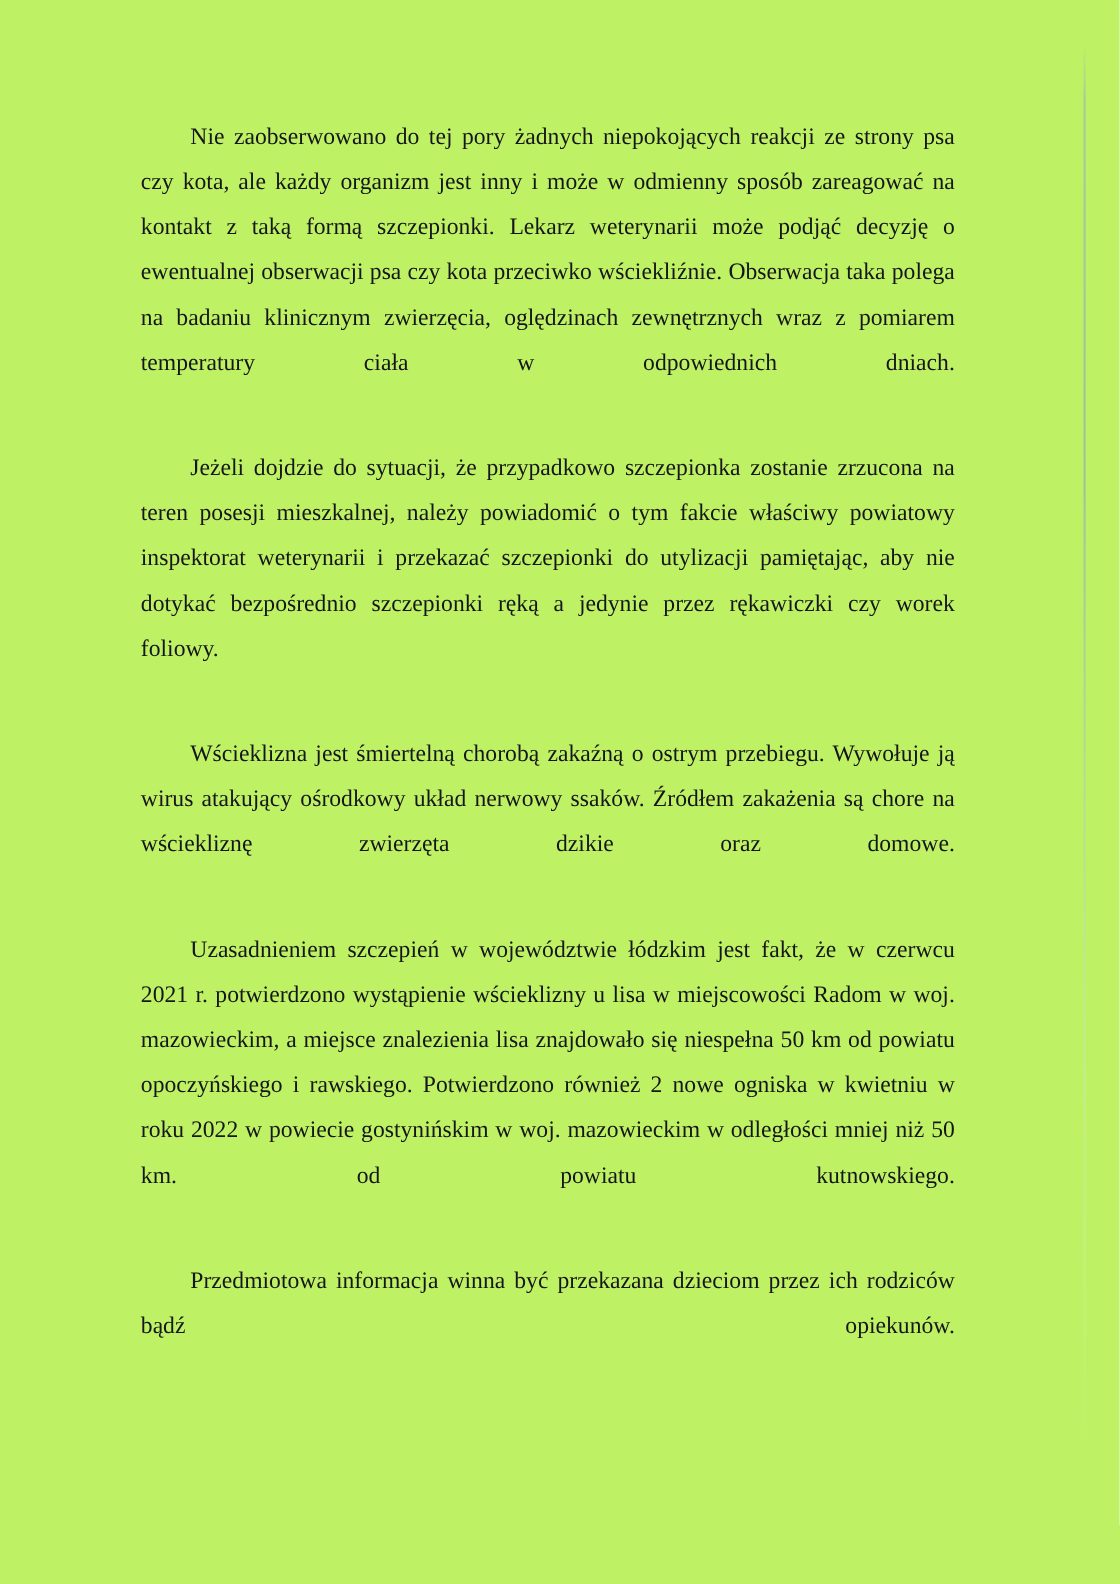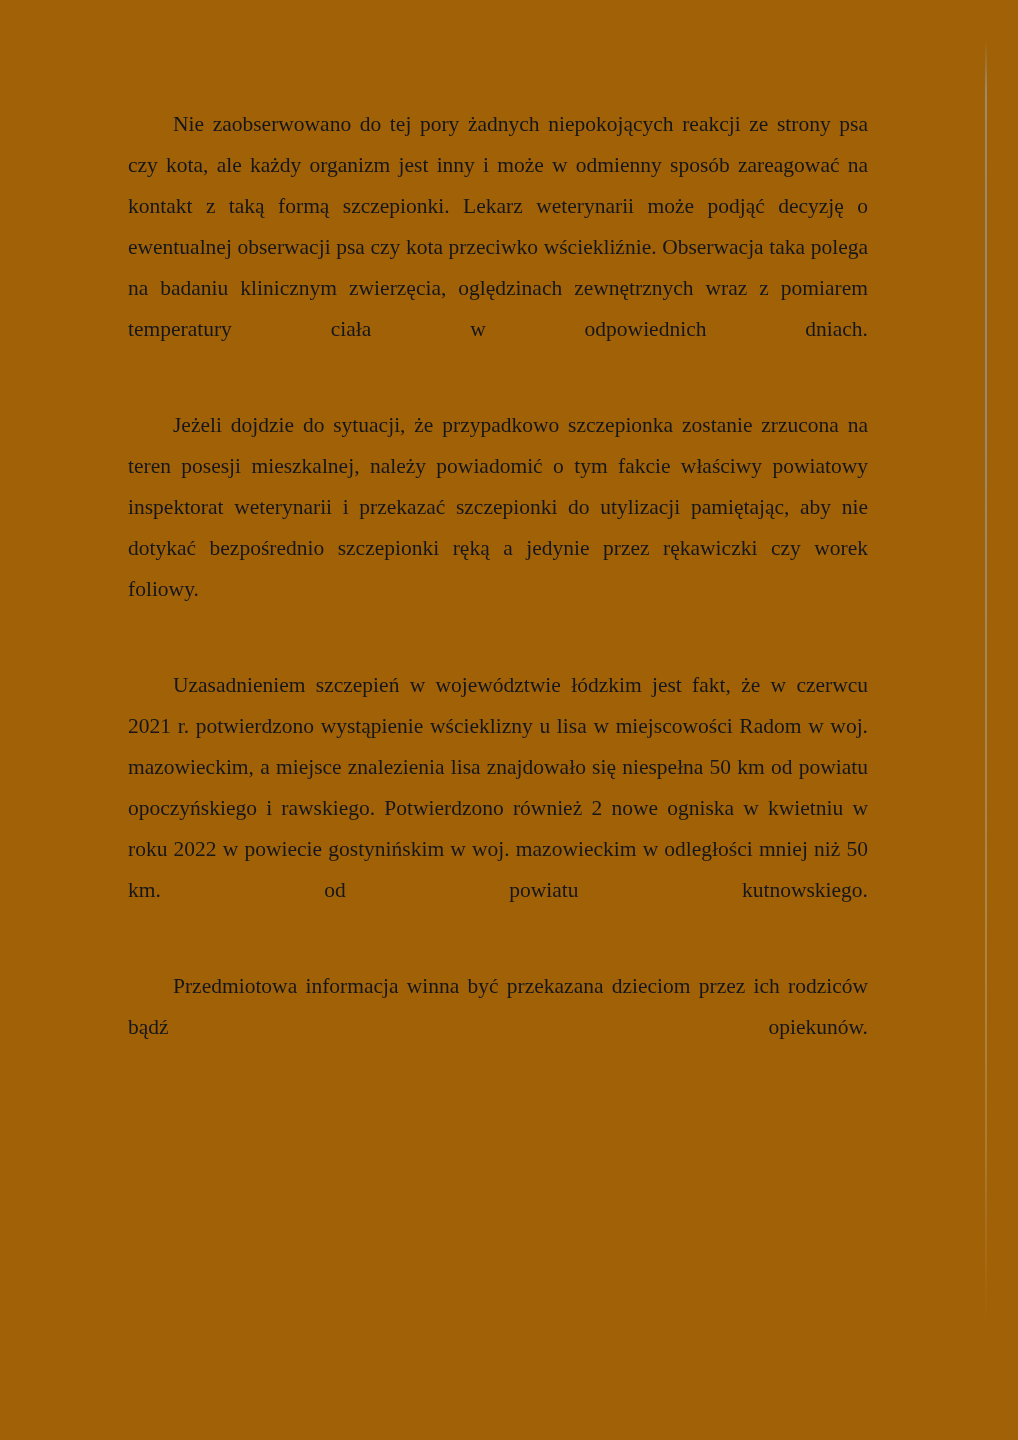--- a/index.html
+++ b/index.html
@@ -7,21 +7,21 @@
     margin: 0;
     padding: 0;
     background: #ffffff;
   }
 
   .page {
     position: relative;
     width: 1018px;
     height: 1440px;
     margin: 0 auto;
-    background: #a16207;
+    background: #bef264;
     overflow: hidden;
     font-family: "Liberation Serif", "DejaVu Serif", serif;
   }
 
   
   .scan-line {
     position: absolute;
     top: 40px;
     left: 985px;
     width: 2px;
@@ -71,17 +71,18 @@
 </head>
 <body>
 
 <div class="page">
 
   <div class="scan-line"></div>
 
   <div class="body-text">
     <p class="para">Nie zaobserwowano do tej pory żadnych niepokojących reakcji ze strony psa czy kota, ale każdy organizm jest inny i może w odmienny sposób zareagować na kontakt z taką formą szczepionki. Lekarz weterynarii może podjąć decyzję o ewentualnej obserwacji psa czy kota przeciwko wściekliźnie. Obserwacja taka polega na badaniu klinicznym zwierzęcia, oględzinach zewnętrznych wraz z pomiarem temperatury ciała w odpowiednich dniach.</p>
     <p class="para">Jeżeli dojdzie do sytuacji, że przypadkowo szczepionka zostanie zrzucona na teren posesji mieszkalnej, należy powiadomić o tym fakcie właściwy powiatowy inspektorat weterynarii i przekazać szczepionki do utylizacji pamiętając, aby nie dotykać bezpośrednio szczepionki ręką a jedynie przez rękawiczki czy worek foliowy.</p>
+    <p class="para">Wścieklizna jest śmiertelną chorobą zakaźną o ostrym przebiegu. Wywołuje ją wirus atakujący ośrodkowy układ nerwowy ssaków. Źródłem zakażenia są chore na wściekliznę zwierzęta dzikie oraz domowe.</p>
     <p class="para">Uzasadnieniem szczepień w województwie łódzkim jest fakt, że w czerwcu 2021 r. potwierdzono wystąpienie wścieklizny u lisa w miejscowości Radom w woj. mazowieckim, a miejsce znalezienia lisa znajdowało się niespełna 50 km od powiatu opoczyńskiego i rawskiego. Potwierdzono również 2 nowe ogniska w kwietniu w roku 2022 w powiecie gostynińskim w woj. mazowieckim w odległości mniej niż 50 km. od powiatu kutnowskiego.</p>
     <p class="para">Przedmiotowa informacja winna być przekazana dzieciom przez ich rodziców bądź opiekunów.</p>
   </div>
 
 </div>
 
 </body></html>

